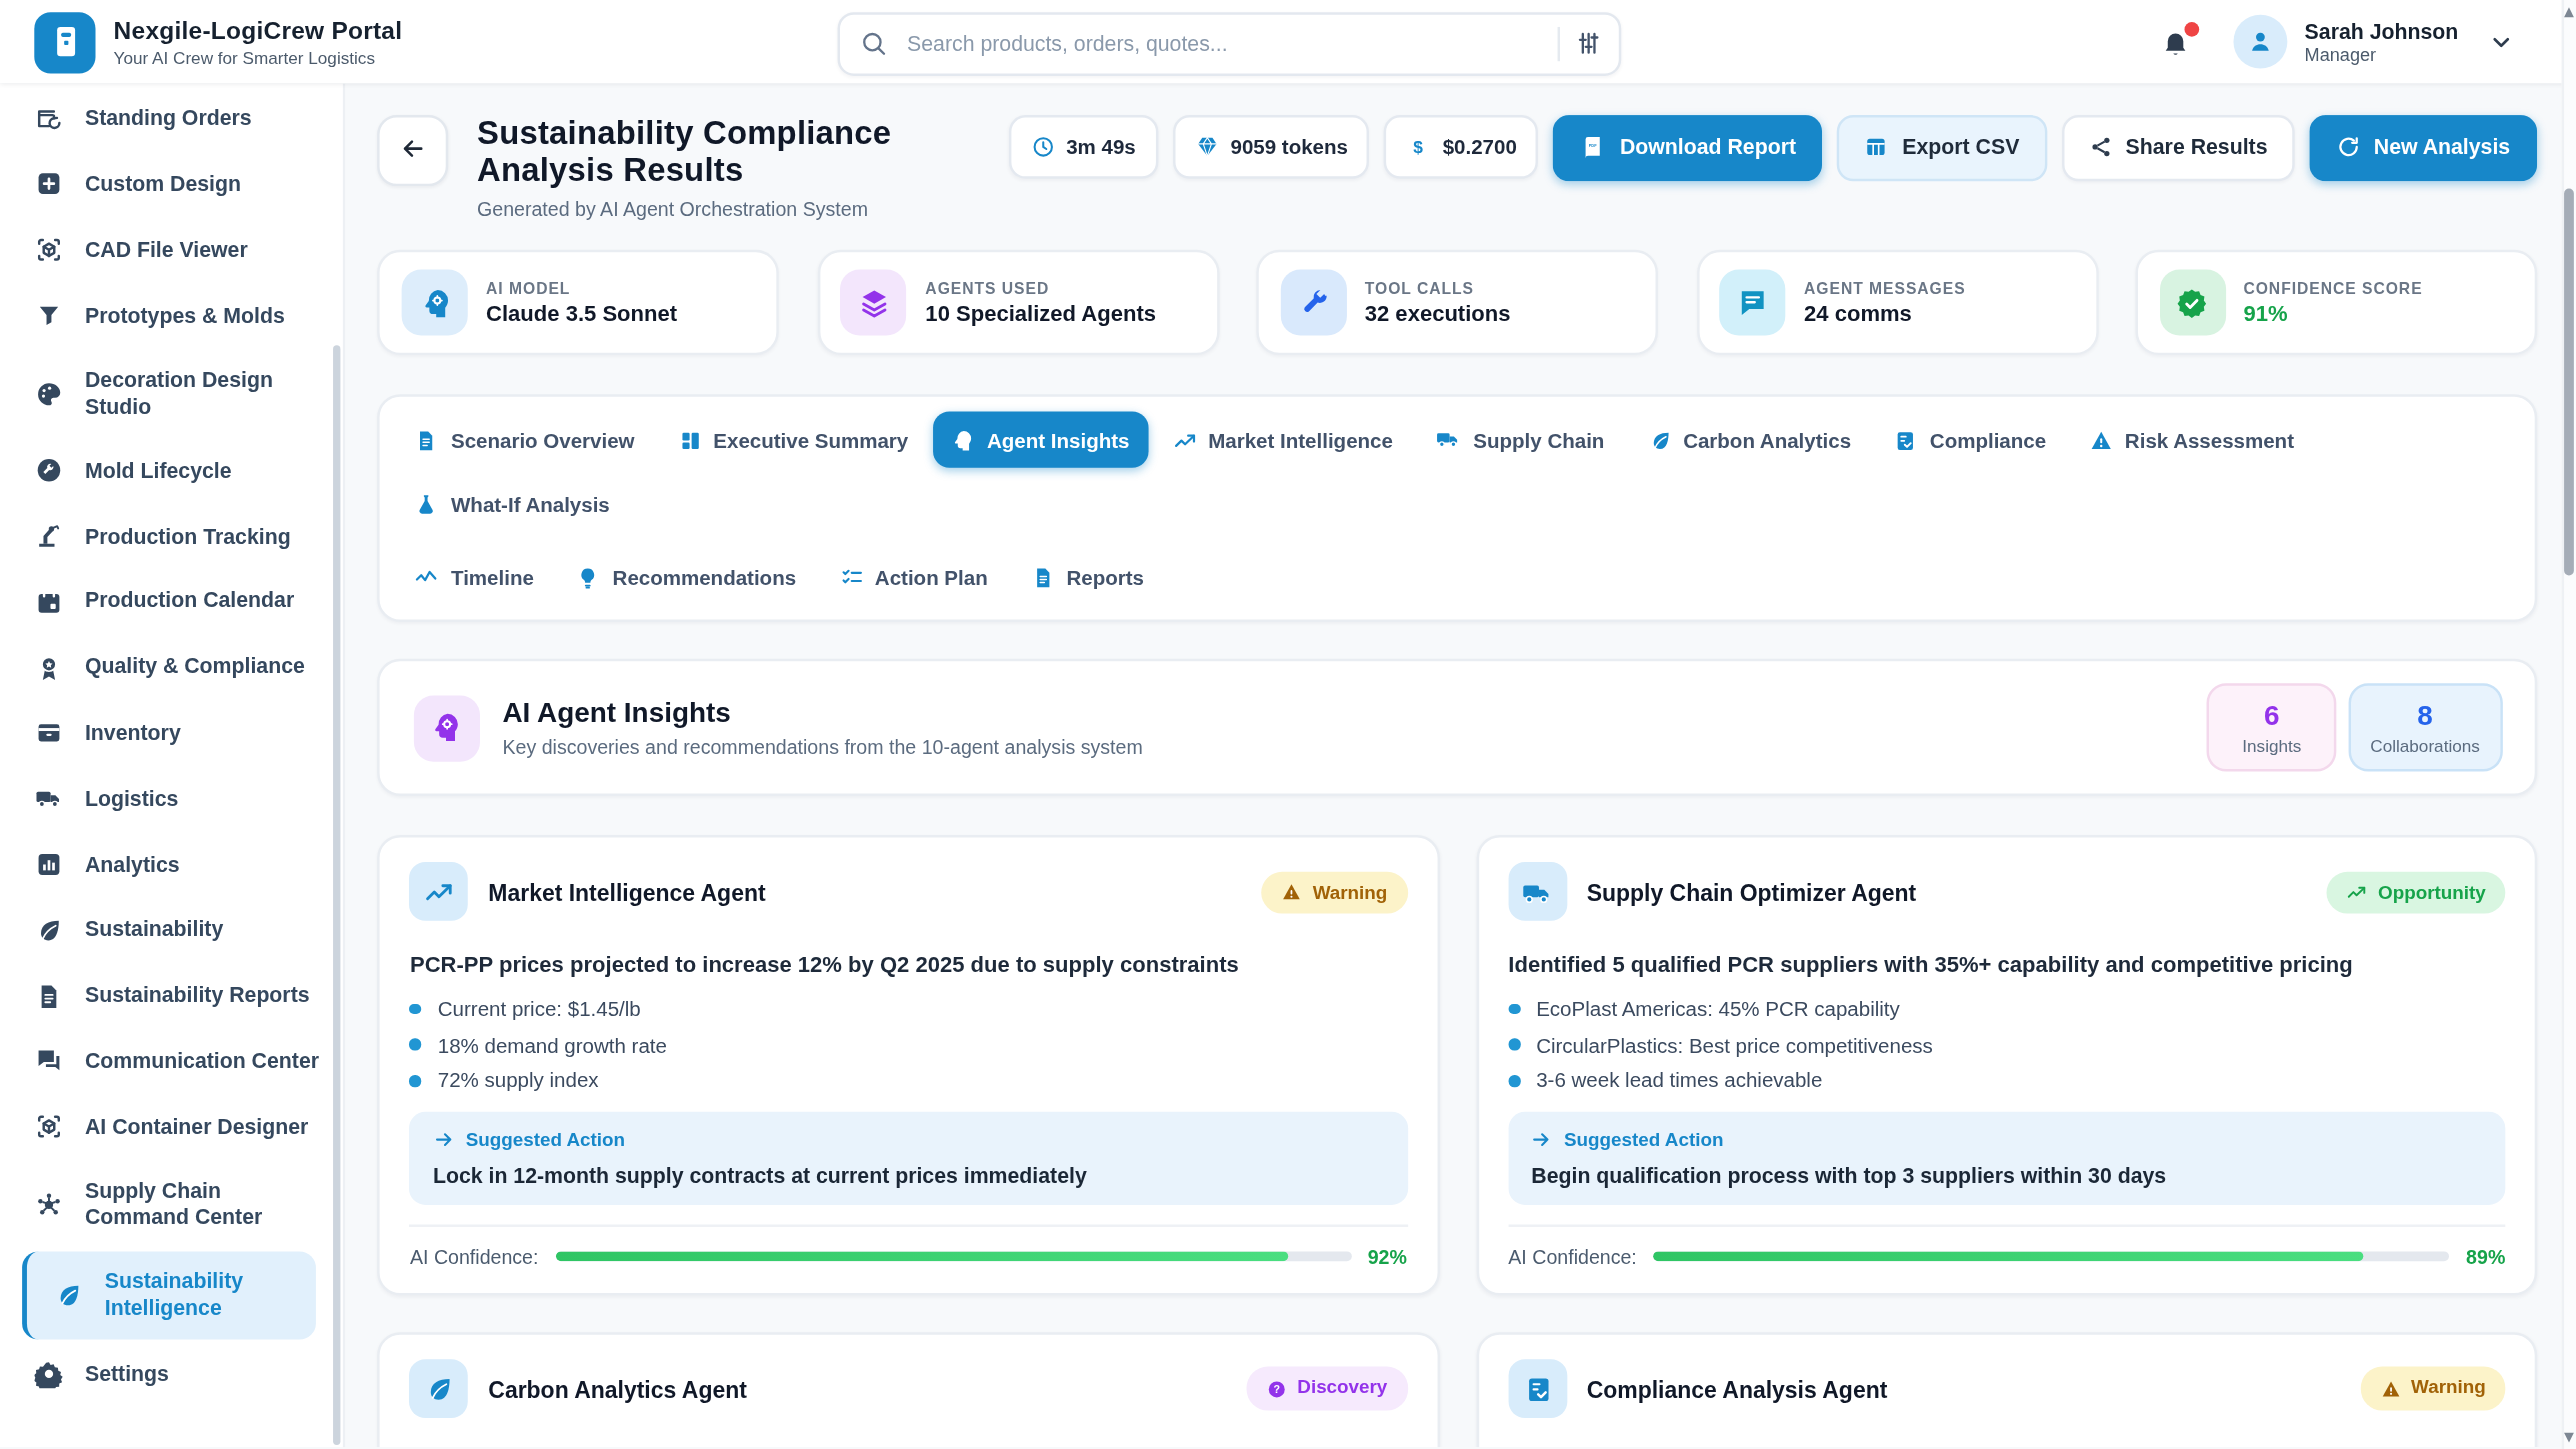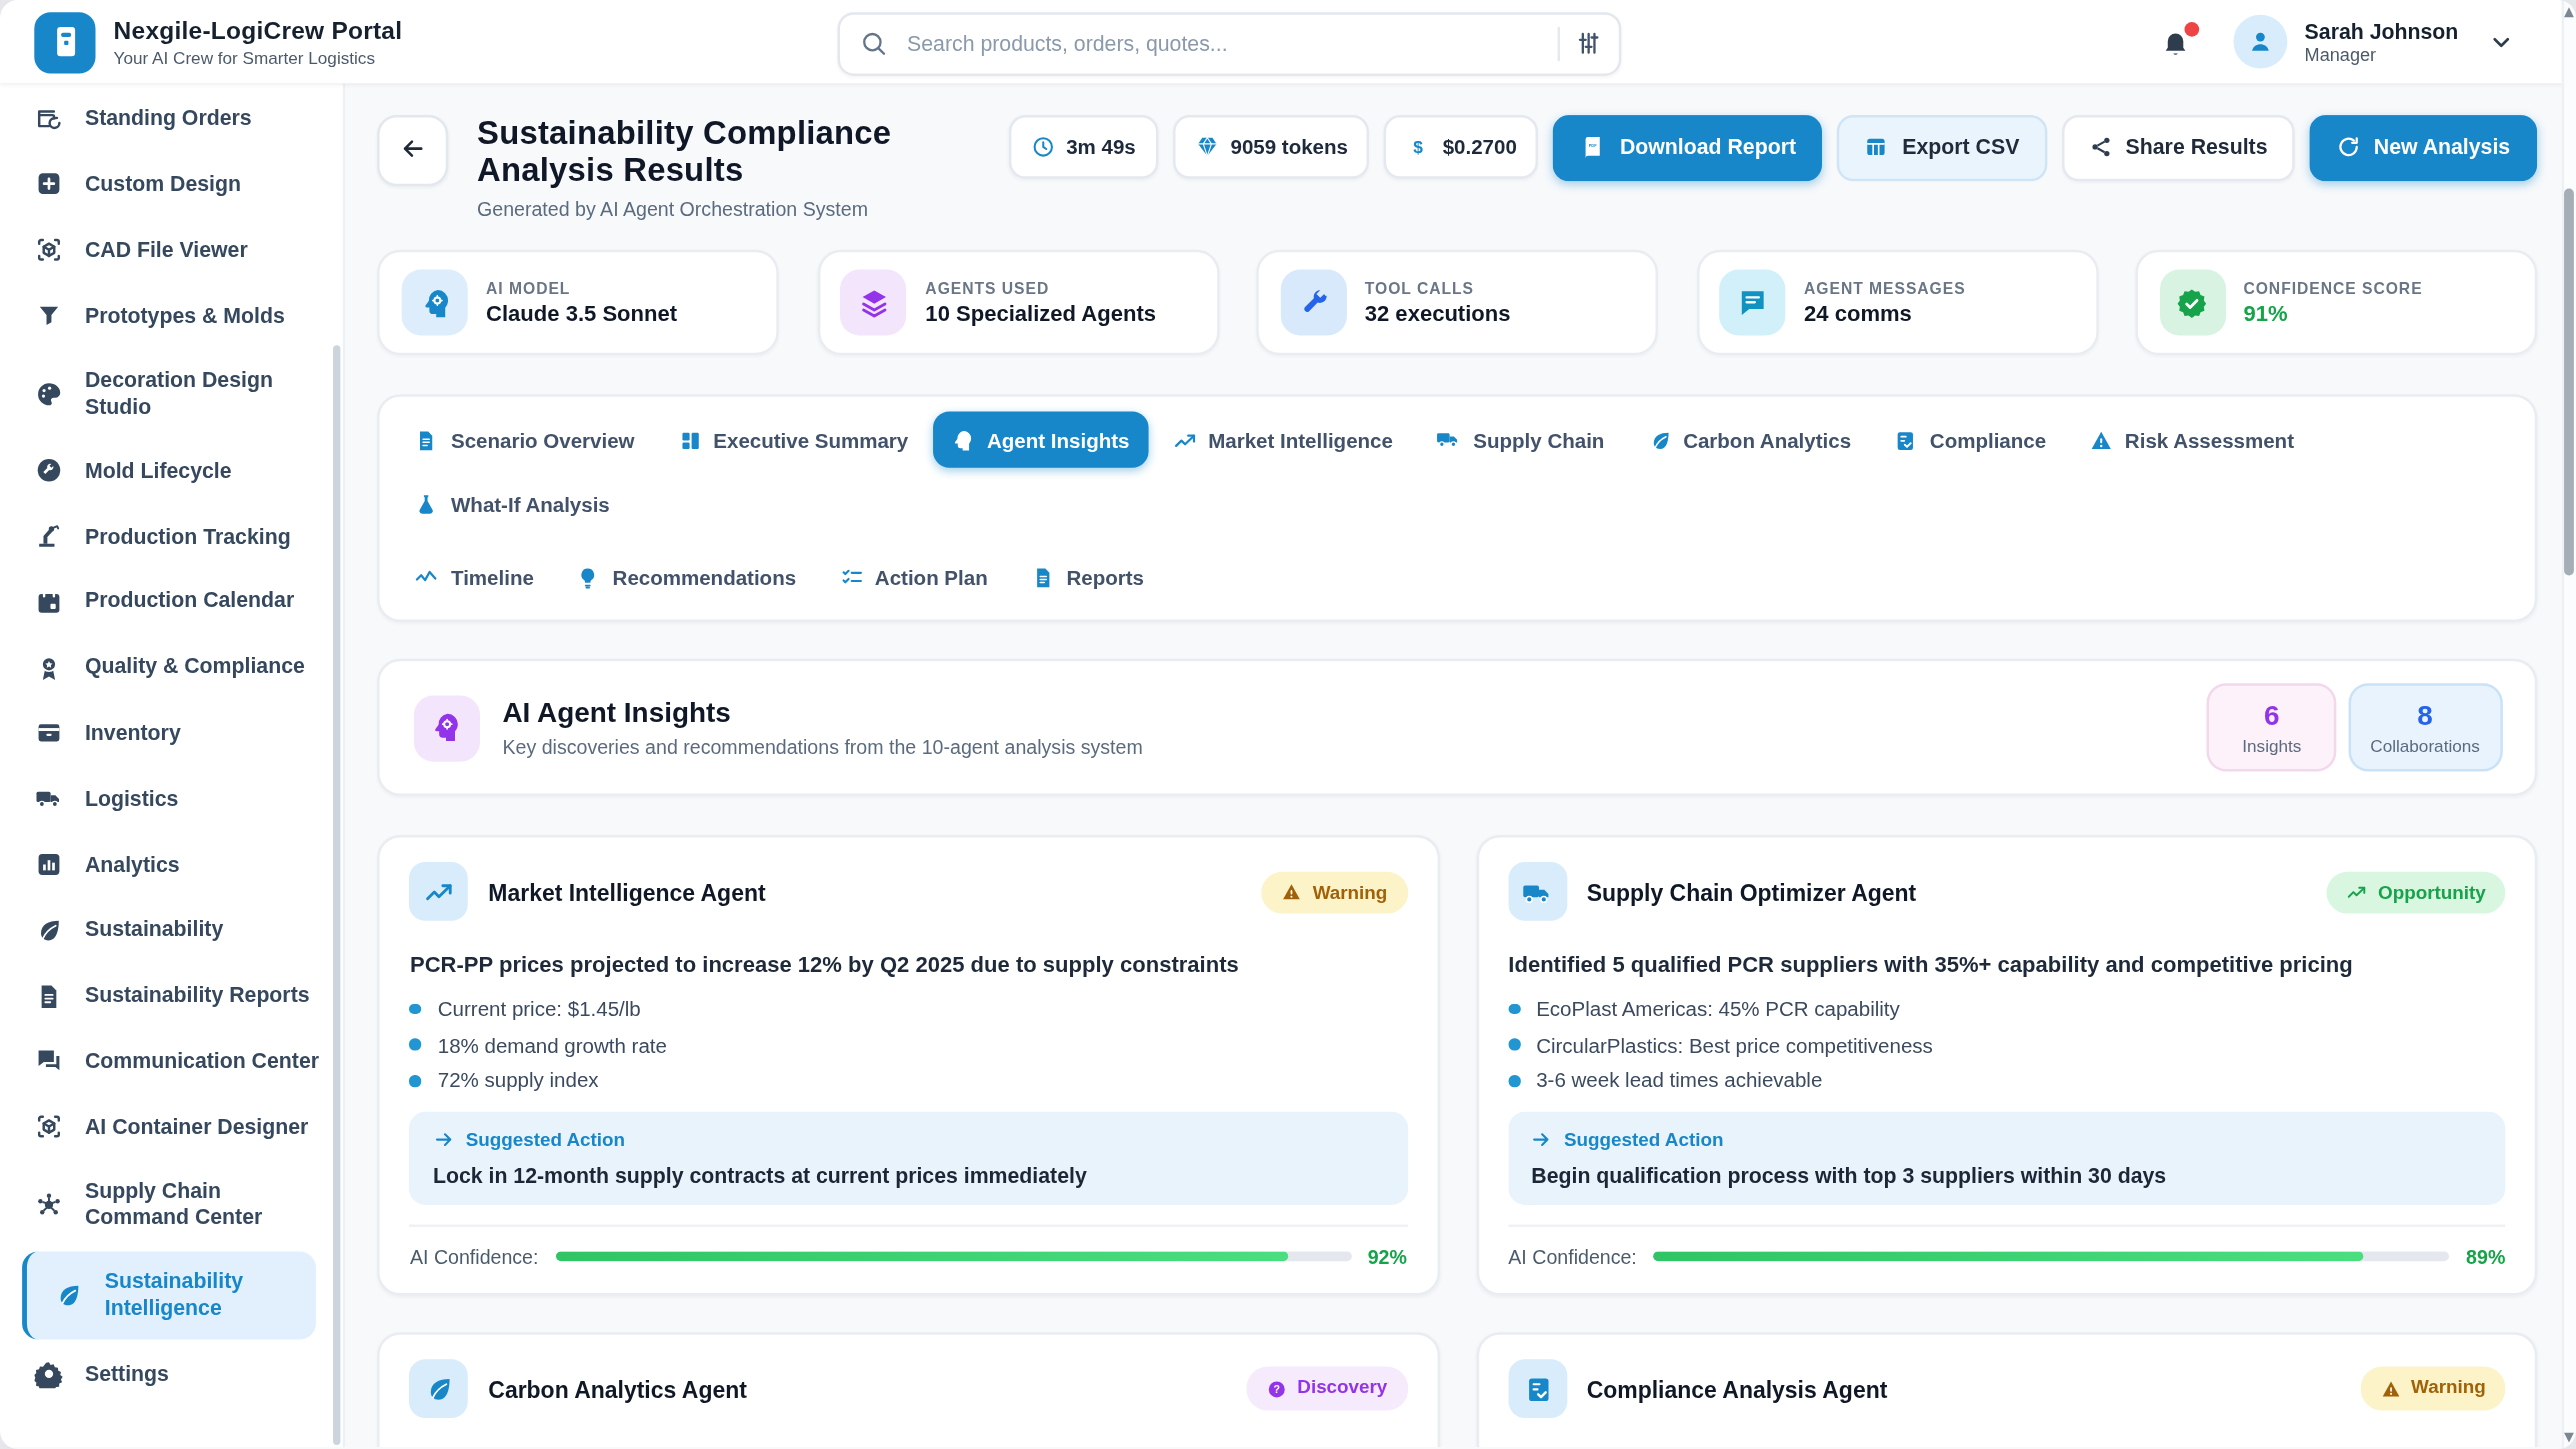--- a/index.html
+++ b/index.html
@@ -1,17 +1,17 @@
 <!DOCTYPE html>
 <html style="font-size:10.7px"><head>
 <meta charset="utf-8">
 <style>
   html,body{margin:0;padding:0;background:#e5e7eb;}
   body{width:2576px;height:1449px;overflow:hidden;}
-  .stage{position:relative;width:2576px;height:1449px;overflow:hidden;border-radius:18px;}
+  .stage{position:relative;width:2576px;height:1449px;overflow:hidden;}
   .viewport{width:1052px;height:592px;transform:scale(2.44898);transform-origin:0 0;
     font-family:"Liberation Sans",sans-serif;background:#f7f9fb;position:relative;overflow:hidden;}
   svg{display:block;}
   .ic{flex:none;}
 
   
   .topbar{height:34px;background:#fff;display:flex;align-items:center;padding:0 25.5px 0 14px;
     box-shadow:0 0.7px 2px rgba(16,24,40,.08);position:relative;z-index:3;}
   .logo{width:25px;height:25px;border-radius:6.7px;background:#1787c9;display:flex;align-items:center;justify-content:center;margin-right:7.4px;}
   .app-titles .t{font-size:10px;font-weight:bold;color:#16212f;letter-spacing:0.1px;}

